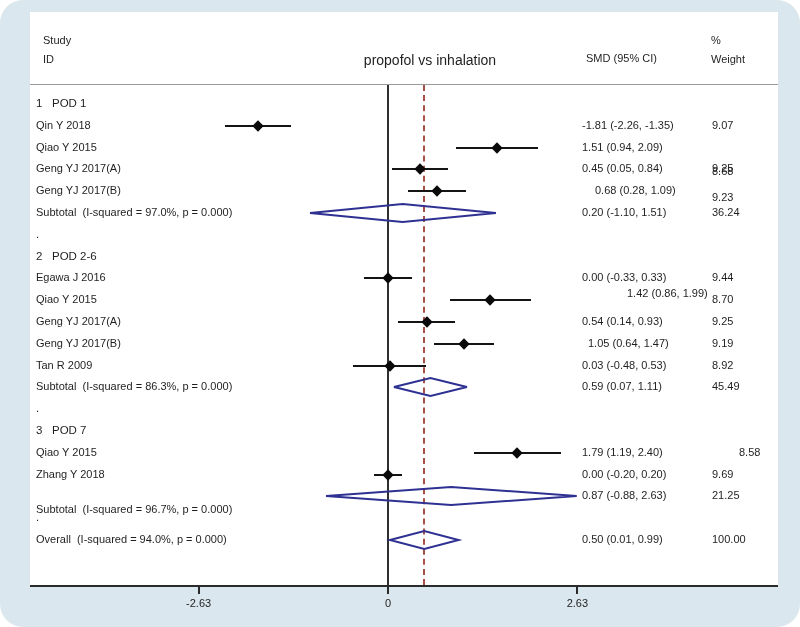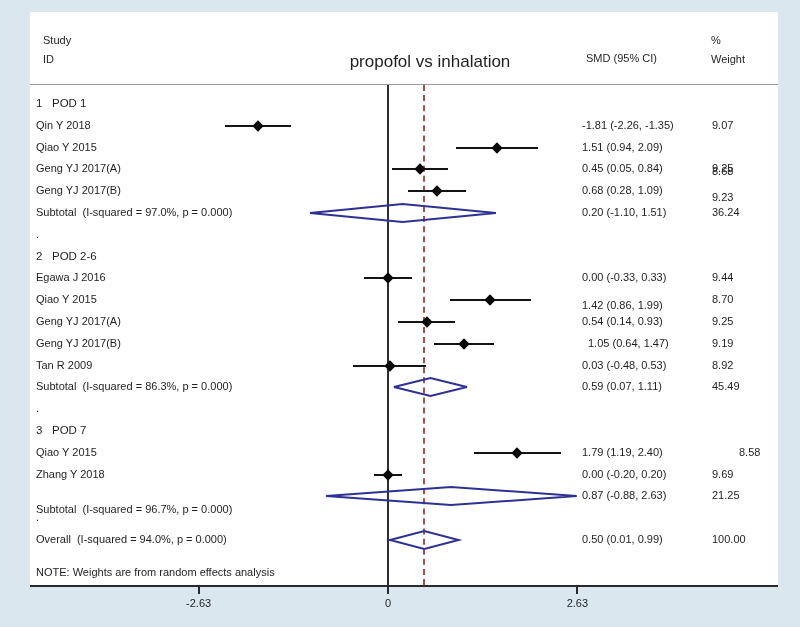--- a/index.html
+++ b/index.html
@@ -1,24 +1,24 @@
 <!DOCTYPE html>
 <html><head>
 <meta charset="utf-8">
 <style>
   html,body { margin:0; padding:0; background:#ffffff; }
   .canvas {
     position:relative; width:800px; height:627px;
     background:#dbe7ee; overflow:hidden;
-    font-family:"Liberation Sans", sans-serif; color:#1f1f1f;
+    font-family:"Liberation Sans", sans-serif; color:#1f1f1f;border-radius:23px;
   }
   .panel { position:absolute; left:30px; top:12px; width:748px; height:574px; background:#ffffff; }
   .txt { position:absolute; font-size:11px; line-height:13px; white-space:pre; }
   .hdr2 { position:absolute; font-size:11px; line-height:18.5px; white-space:pre; }
-  .comparison { position:absolute; font-size:17px; transform:translateX(-50%); white-space:pre; }
+  .comparison { position:absolute; font-size:14px; transform:translateX(-50%); white-space:pre; }
   .sep-line { position:absolute; left:30px; top:84px; width:748px; height:1px; background:#9a9a9a; }
   .axis-line { position:absolute; left:30px; top:585px; width:748px; height:2px; background:#2a2a2a; }
   .zero-line { position:absolute; top:85px; width:2px; height:500px; background:#2f2f2f; }
   .dash-line { position:absolute; top:85px; width:0; height:500px; border-left:2px dashed #a85046; }
   .row-label { position:absolute; font-size:11px; white-space:pre; }
   .group-label { position:absolute; font-size:11.5px; font-weight:400; white-space:pre; }
   .ci-line { position:absolute; height:2px; background:#141414; }
   .marker { position:absolute; width:8px; height:8px; background:#0a0a0a; transform:rotate(45deg); }
   .smd-cell { position:absolute; left:582px; font-size:11px; white-space:pre; }
   .wt-cell { position:absolute; left:712px; font-size:11px; white-space:pre; }
@@ -56,39 +56,39 @@
       <div class="smd-cell" style="top: 140.6px;">1.51 (0.94, 2.09)</div>
       <div class="wt-cell" style="top: 140.6px; margin-top: 24px;">8.68</div>
       <div class="row-label" style="left: 36px; top: 162.4px;">Geng YJ 2017(A)</div>
       <div class="ci-line" style="left: 391.6px; width: 56.88px; top: 168.4px; background: rgb(20, 20, 20);"></div>
       <div class="marker" style="left: 416.4px; top: 165.4px;"></div>
       <div class="smd-cell" style="top: 162.4px;">0.45 (0.05, 0.84)</div>
       <div class="wt-cell" style="top: 162.4px;">9.25</div>
       <div class="row-label" style="left: 36px; top: 184.2px;">Geng YJ 2017(B)</div>
       <div class="ci-line" style="left: 408.16px; width: 58.32px; top: 190.2px; background: rgb(20, 20, 20);"></div>
       <div class="marker" style="left: 432.96px; top: 187.2px;"></div>
-      <div class="smd-cell" style="top: 184.2px;">0.68 (0.28, 1.09)</div>
+      <div class="smd-cell" style="top: 184.2px; margin-left: 13px;">0.68 (0.28, 1.09)</div>
       <div class="wt-cell" style="top: 191px;">9.23</div>
       <div class="row-label" style="left: 36px; top: 206px;">Subtotal  (I-squared = 97.0%, p = 0.000)</div>
       <svg class="diamond" width="187.92000000000002" height="22" style="left: 308.8px; top: 202px;">
         <polygon points="1,11 93.60000000000001,2 186.92000000000002,11 93.60000000000001,20" fill="none" stroke="#2e3192" stroke-width="2"></polygon>
       </svg>
       <div class="smd-cell" style="top: 206px;">0.20 (-1.10, 1.51)</div>
       <div class="wt-cell" style="top: 206px;">36.24</div>
       <div class="row-label" style="left: 36px; top: 227.8px;">.</div>
       <div class="group-label" style="left: 36px; top: 249.6px;">2   POD 2-6</div>
       <div class="row-label" style="left: 36px; top: 271.4px;">Egawa J 2016</div>
       <div class="ci-line" style="left: 364.24px; width: 47.52px; top: 277.4px; background: rgb(20, 20, 20);"></div>
       <div class="marker" style="left: 384px; top: 274.4px;"></div>
       <div class="smd-cell" style="top: 271.4px;">0.00 (-0.33, 0.33)</div>
       <div class="wt-cell" style="top: 271.4px;">9.44</div>
       <div class="row-label" style="left: 36px; top: 293.2px;">Qiao Y 2015</div>
       <div class="ci-line" style="left: 449.92px; width: 81.36px; top: 299.2px; background: rgb(20, 20, 20);"></div>
       <div class="marker" style="left: 486.24px; top: 296.2px;"></div>
-      <div class="smd-cell" style="top: 299px;">1.42 (0.86, 1.99)</div>
+      <div class="smd-cell" style="top: 287px; margin-left: 45px;">1.42 (0.86, 1.99)</div>
       <div class="wt-cell" style="top: 293.2px;">8.70</div>
       <div class="row-label" style="left: 36px; top: 315px;">Geng YJ 2017(A)</div>
       <div class="ci-line" style="left: 398.08px; width: 56.88px; top: 321px; background: rgb(20, 20, 20);"></div>
       <div class="marker" style="left: 422.88px; top: 318px;"></div>
       <div class="smd-cell" style="top: 315px;">0.54 (0.14, 0.93)</div>
       <div class="wt-cell" style="top: 315px;">9.25</div>
       <div class="row-label" style="left: 36px; top: 336.8px;">Geng YJ 2017(B)</div>
       <div class="ci-line" style="left: 434.08px; width: 59.76px; top: 342.8px; background: rgb(20, 20, 20);"></div>
       <div class="marker" style="left: 459.6px; top: 339.8px;"></div>
       <div class="smd-cell" style="top: 336.8px; margin-left: 6px;">1.05 (0.64, 1.47)</div>
@@ -124,21 +124,20 @@
       <div class="wt-cell" style="top: 489.4px;">21.25</div>
       <div class="row-label" style="left: 36px; top: 511.2px;">.</div>
       <div class="row-label" style="left: 36px; top: 533px;">Overall  (I-squared = 94.0%, p = 0.000)</div>
       <svg class="diamond" width="70.55999999999995" height="22" style="left: 388.72px; top: 529px;">
         <polygon points="1,11 35.28,2 69.55999999999995,11 35.28,20" fill="none" stroke="#2e3192" stroke-width="2"></polygon>
       </svg>
       <div class="smd-cell" style="top: 533px;">0.50 (0.01, 0.99)</div>
       <div class="wt-cell" style="top: 533px;">100.00</div>
     </div>
 
-  <div class="note">NOTE: Weights are from random effects analysis</div>
   <div class="axis-line"></div>
   <div id="ticks">
       <div class="tick" style="left: 197.64px;"></div>
       <div class="tick-label" style="left: 198.64px;">-2.63</div>
       <div class="tick" style="left: 387px;"></div>
       <div class="tick-label" style="left: 388px;">0</div>
       <div class="tick" style="left: 576.36px;"></div>
       <div class="tick-label" style="left: 577.36px;">2.63</div>
     </div>
 </div>

